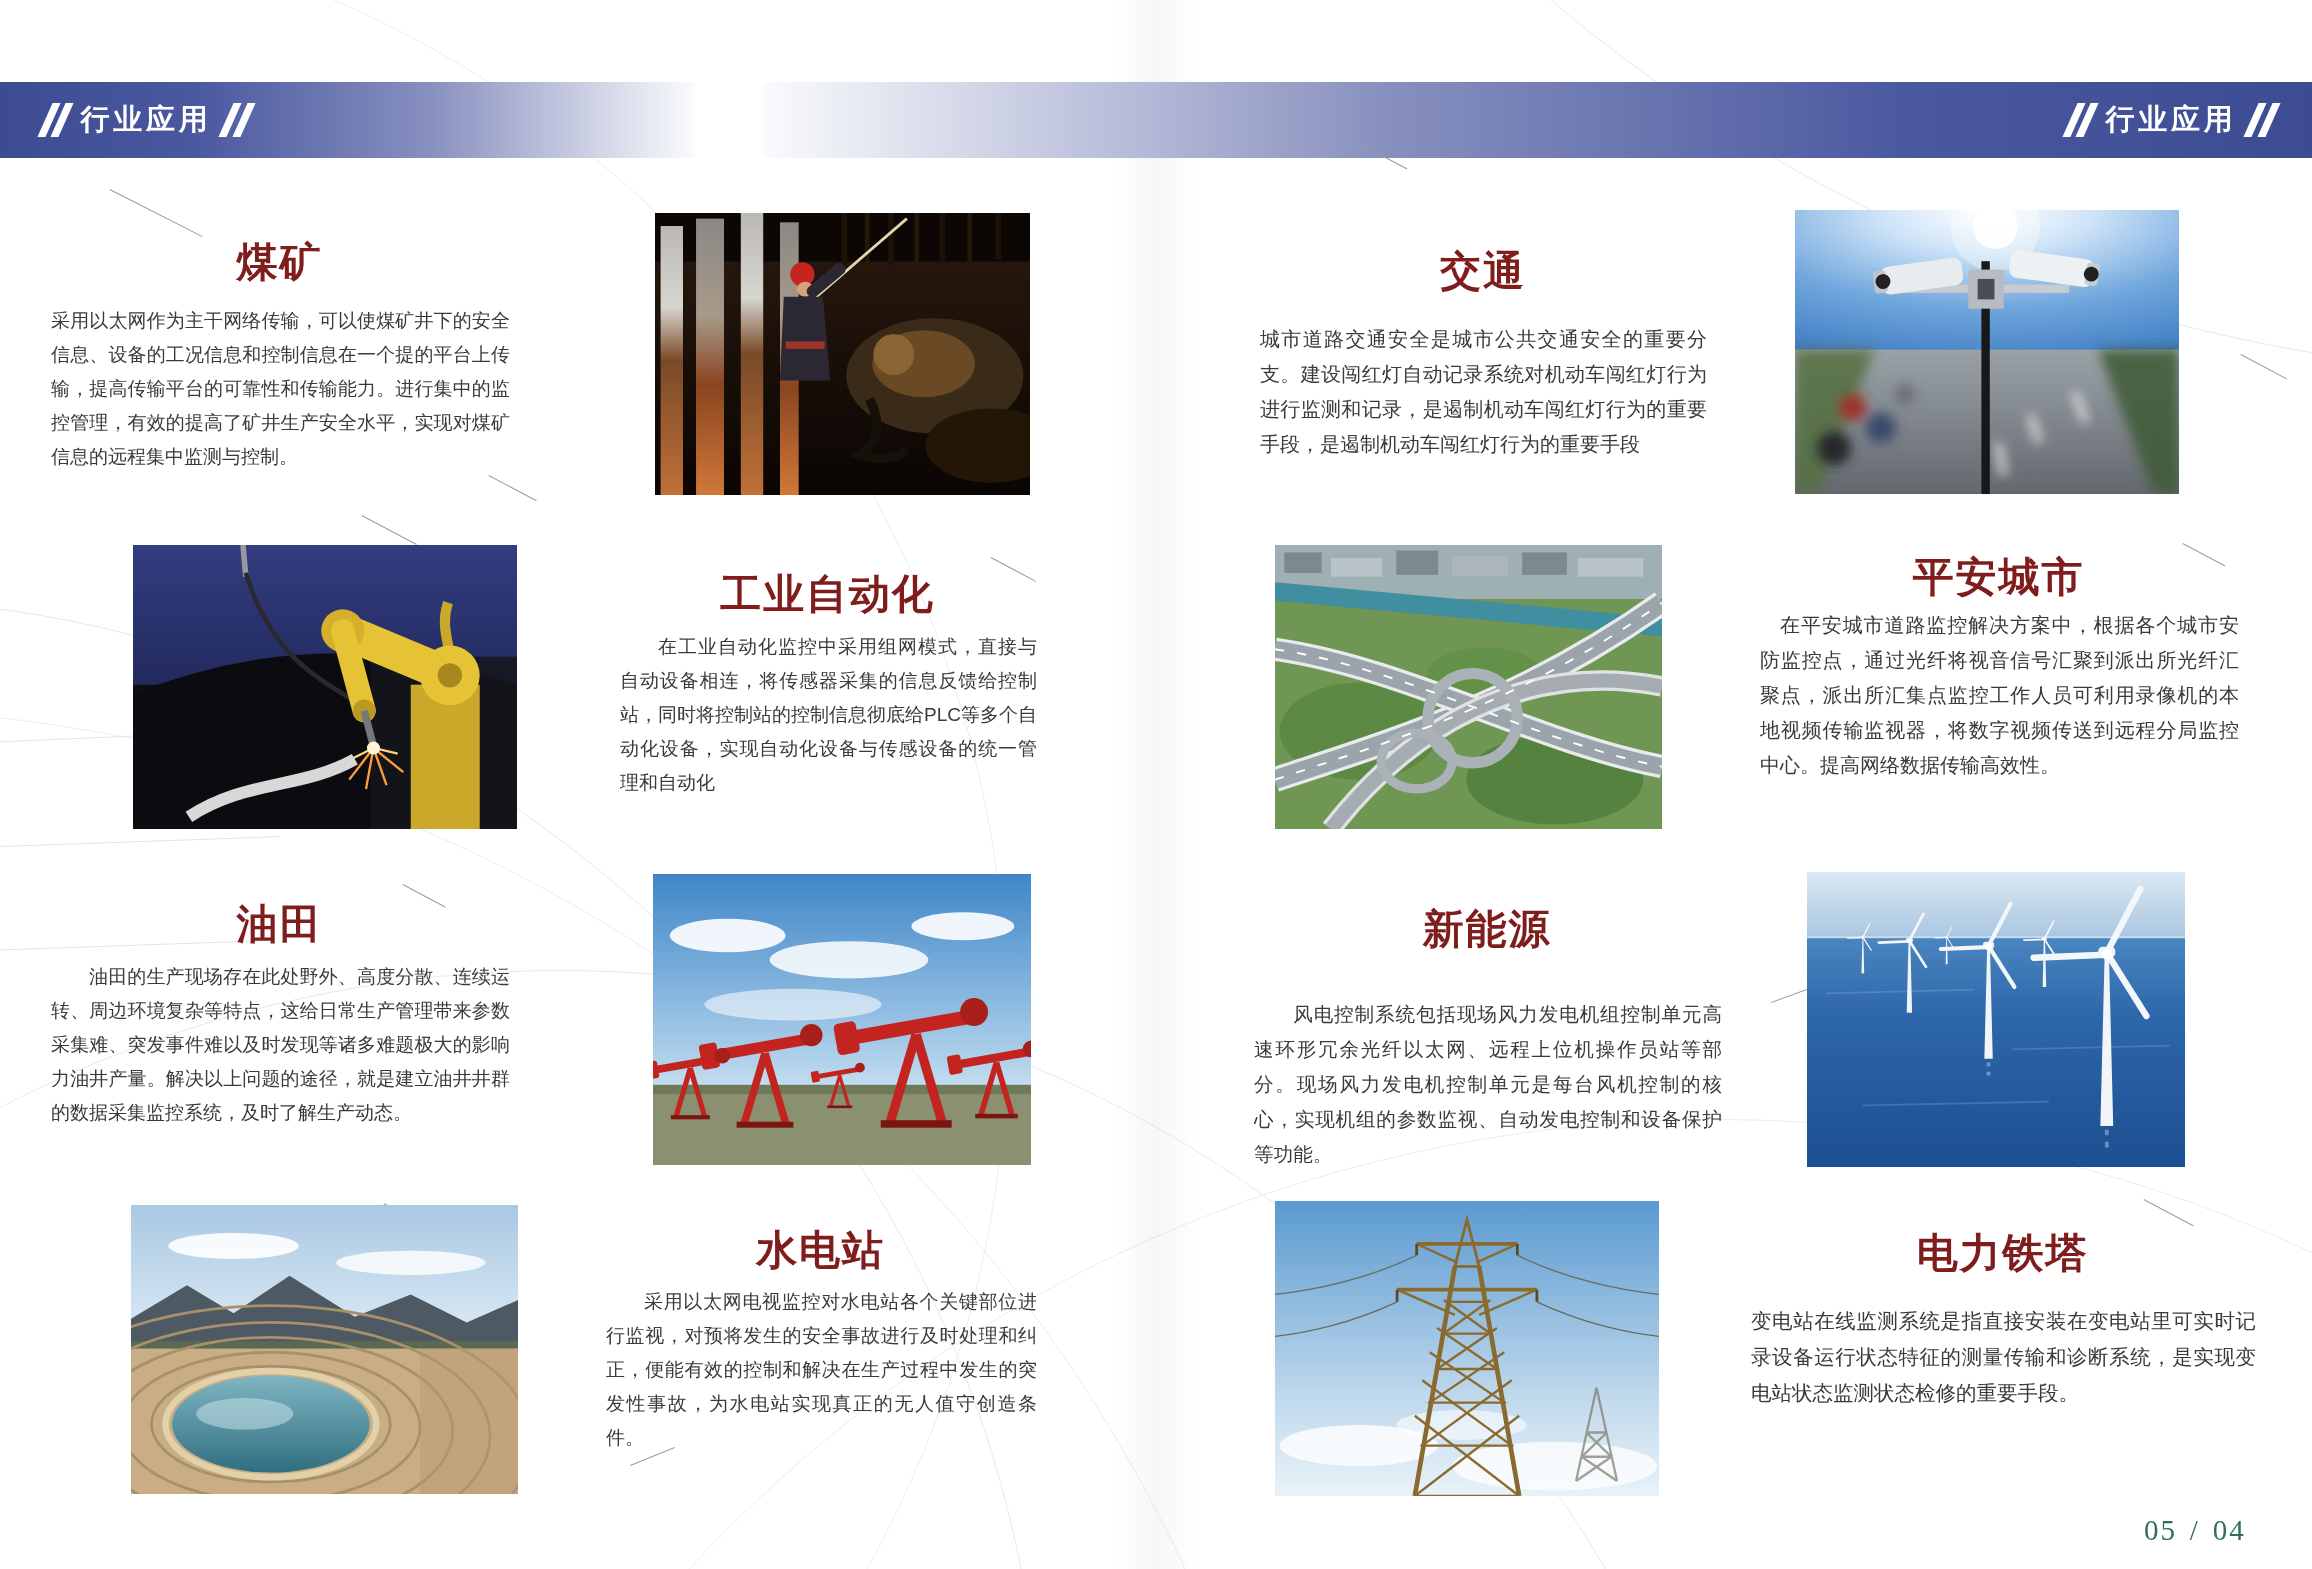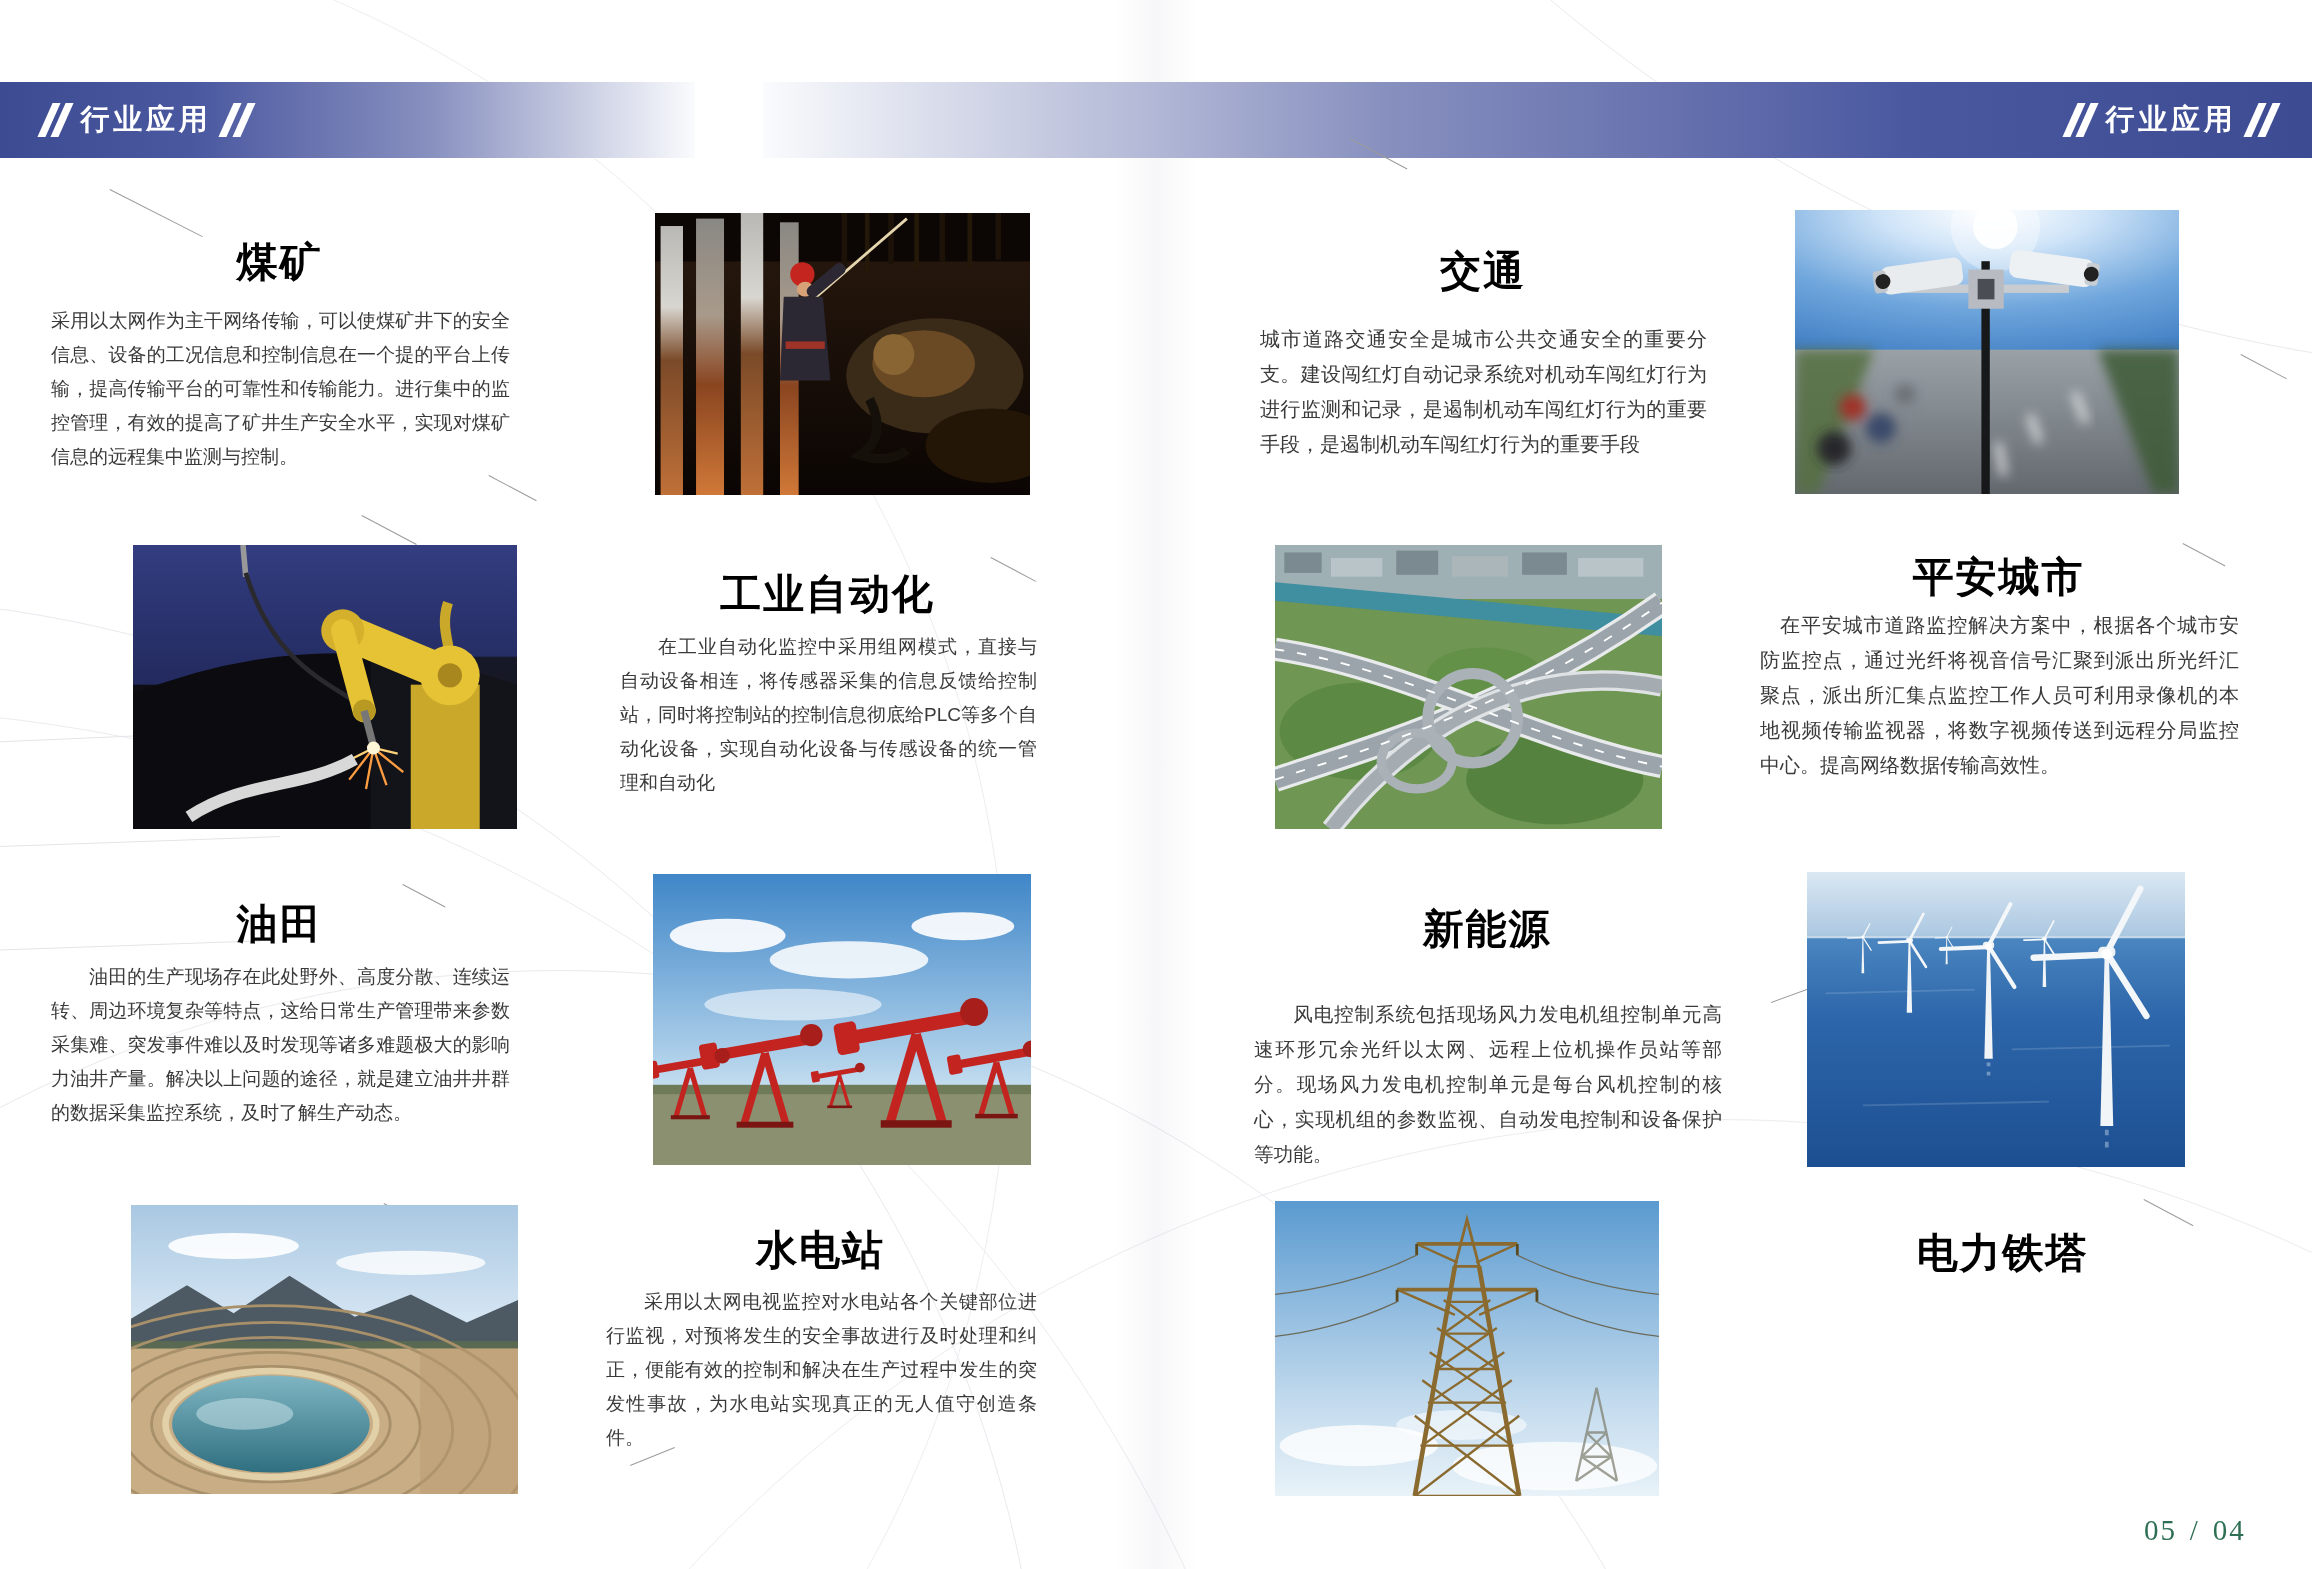--- a/index.html
+++ b/index.html
@@ -21,21 +21,21 @@
   .band-left{left:0;width:695px;
     background:linear-gradient(90deg,#3c4b92 0%,#4a58a0 28%,#8890bf 62%,#e2e5f0 92%,#fafbfd 100%);
     padding-left:45px;box-sizing:border-box;}
   .band-right{left:763px;width:1550px;justify-content:flex-end;
     background:linear-gradient(90deg,#fafbfd 0%,#e2e5f0 8%,#8890bf 40%,#4a58a0 74%,#3c4b92 100%);
     padding-right:41px;box-sizing:border-box;}
   .band-label{display:flex;align-items:center;gap:15px;color:#ffffff;font-size:29px;font-weight:bold;letter-spacing:3.7px;}
   .slashes{display:flex;gap:5.6px;}
   .slashes i{display:block;width:7.5px;height:34px;background:#ffffff;transform:skewX(-24deg);}
   
-  .sec-title{position:absolute;font-size:41px;font-weight:bold;color:#000000;text-align:center;letter-spacing:1.9px;}
+  .sec-title{position:absolute;font-size:41px;font-weight:bold;color:#7f1d1d;text-align:center;letter-spacing:1.9px;}
   .sec-body{position:absolute;font-size:19px;line-height:34px;color:#3a3a3a;text-align:justify;}
   .ind2{text-indent:2em;} .ind1{text-indent:1em;}
   .photo{position:absolute;overflow:hidden;}
   .photo svg{display:block;width:100%;height:100%;}
   
   .accent{position:absolute;height:0.9px;background:#9c9c9c;transform-origin:left top;}
   
   .footer{position:absolute;left:2144px;top:1514px;font-family:"Liberation Serif","DejaVu Serif",serif;
           font-size:29px;color:#2f7054;display:flex;align-items:baseline;gap:13px;letter-spacing:1.9px;}
 </style>
@@ -428,20 +428,21 @@
         <path d="M281,108 C332,132 382,142 412,145"></path>
         <path d="M152,58 C100,84 40,96 0,100"></path>
         <path d="M260,58 C312,84 372,96 412,100"></path>
       </g>
       <g transform="translate(345,200)" opacity="0.7">
         <path d="M-22,100 L0,0 L22,100 M-16,74 L16,74 M-11,48 L11,48 M-22,100 L16,74 M22,100 L-16,74 M-16,74 L11,48 M16,74 L-11,48" stroke="#7a7a6a" stroke-width="2.5" fill="none"></path>
       </g>
     </svg>
   </div>
   <div class="sec-title" style="left:1751px;width:503px;top:1226px;">电力铁塔</div>
+  <div class="sec-body" style="left:1751px;width:505px;top:1303px;font-size:20.5px;line-height:36px;">变电站在线监测系统是指直接安装在变电站里可实时记录设备运行状态特征的测量传输和诊断系统，是实现变电站状态监测状态检修的重要手段。</div>
 
   <div class="footer">
     <span>05</span>
     <span>/</span>
     <span>04</span>
   </div>
 
 </div>
 
 

